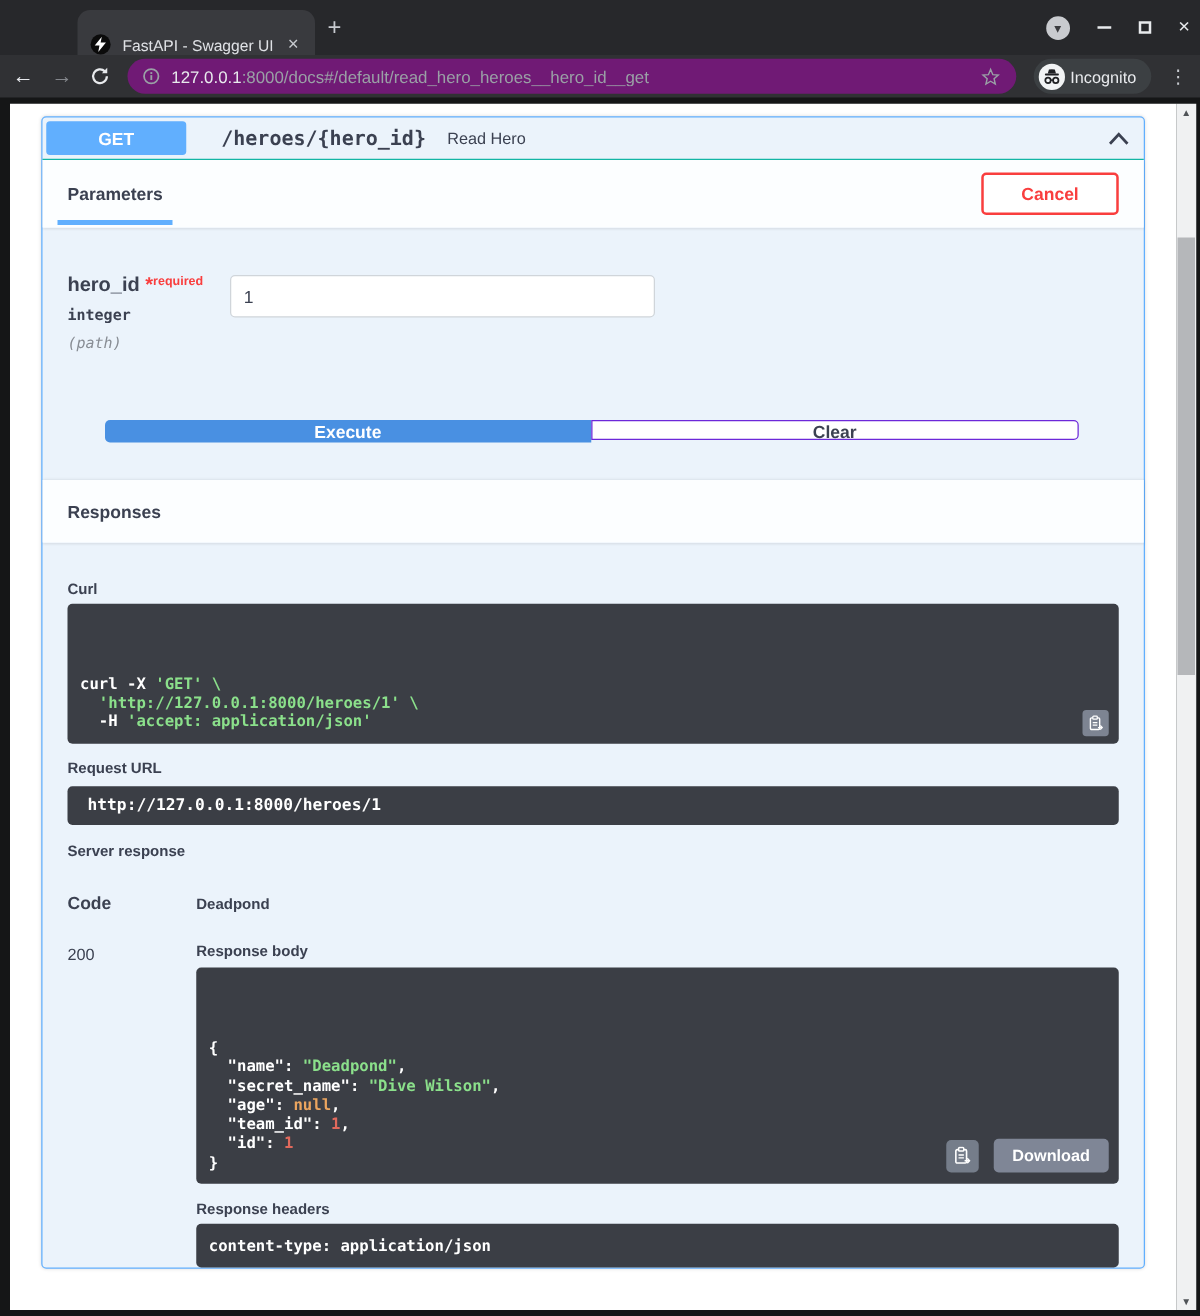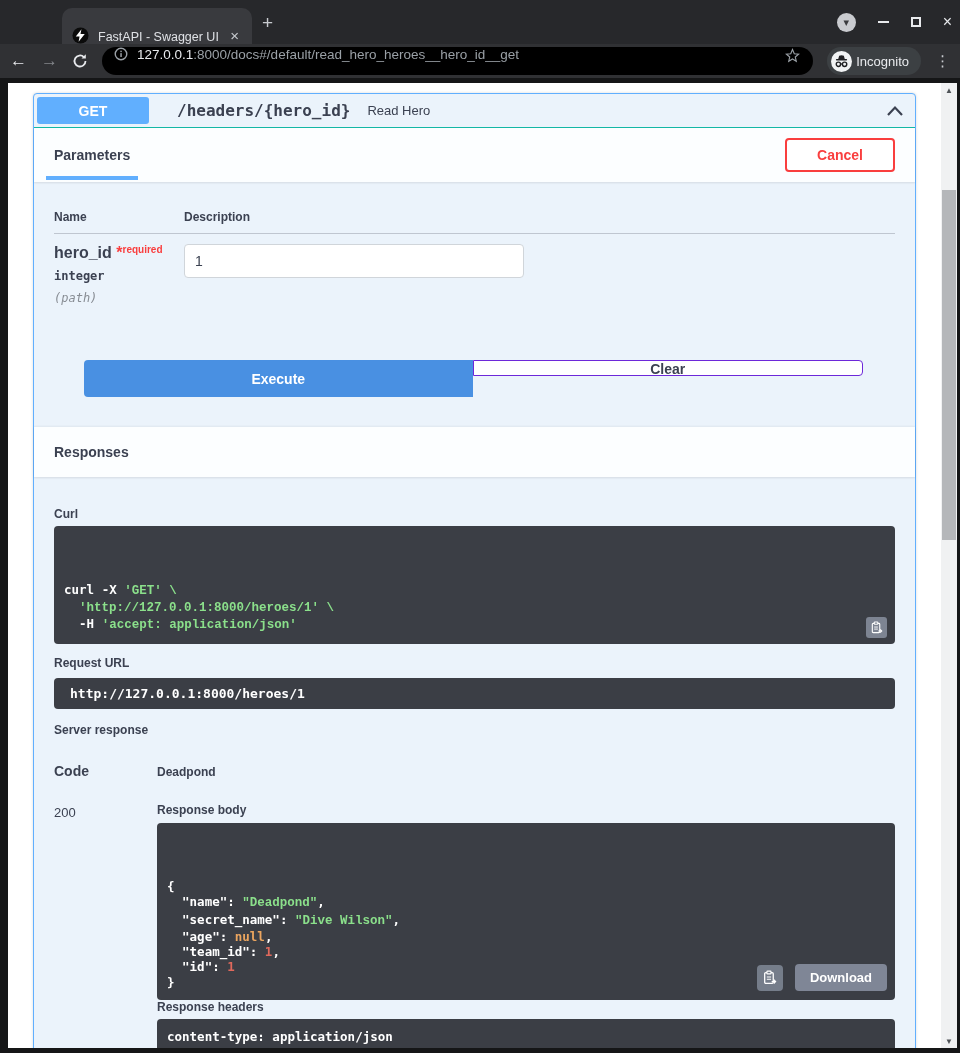--- a/index.html
+++ b/index.html
@@ -18,22 +18,22 @@
   .update-dot { width:19px; height:19px; border-radius:50%; background:#c9cbcf; color:#3a3b3e;
                 font-size:11px; display:flex; align-items:center; justify-content:center; }
   .btn-min { width:11px; height:2px; background:#e8eaed; }
   .btn-max { width:10px; height:10px; border:2px solid #e8eaed; }
   .btn-close { color:#e8eaed; font-size:16px; line-height:12px; }
 
   .toolbar { position:absolute; left:0; top:44px; width:960px; height:34px; background:#303134;
              display:flex; align-items:center; padding:0 10px; gap:14px; }
   .nav-ic { font-size:17px; font-weight:bold; }
   .back { color:#e8eaed; } .fwd { color:#84878c; }
-  .omnibox { flex:1; height:28px; background:#000000; border-radius:14px; display:flex;
-             padding:0 12px; gap:9px; min-width:0; }
+  .omnibox { flex:1; height:28px; background:#701a75; border-radius:14px; display:flex;
+             align-items:center; padding:0 12px; gap:9px; min-width:0; }
   .url { font-size:13.5px; white-space:nowrap; overflow:hidden; flex:1; }
   .url .host { color:#e8eaed; } .url .rest { color:#9aa0a6; }
   .incog { height:28px; background:#3c4043; border-radius:14px; display:flex; align-items:center;
            gap:4px; padding:0 12px 0 4px;text-align:right; }
   .incog-circle { width:21px; height:21px; border-radius:50%; background:#f1f3f4;
                   display:flex; align-items:center; justify-content:center; }
   .incog-label { color:#e8eaed; font-size:13px; }
   .kebab { color:#c7cacf; font-size:15px; letter-spacing:0; }
 
   
@@ -67,53 +67,53 @@
   .p-name { font-size:16px; font-weight:bold; }
   .p-star { color:#f93e3e; }
   .p-req { color:#f93e3e; font-size:10px; position:relative; top:-5px; }
   .p-type { font-family:"DejaVu Sans Mono", monospace; font-weight:bold; font-size:12px; margin-top:7px; }
   .p-in { font-family:"DejaVu Sans Mono", monospace; font-style:italic; font-size:12px;
           color:#888d94; margin-top:8px; }
   .p-input { width:340px; height:34px; border:1px solid #d0d5da; border-radius:4px; padding:0 10px;
              font-size:14px; color:#3b4151; background:#fff; font-family:"Liberation Sans",sans-serif; }
 
   .exec-row { display:flex; margin:55px 32px 0 30px; }
-  .exec-btn { flex:1; height:37px; background:#4990e2; color:#fff; font-weight:bold; font-size:14px;
+  .exec-btn { flex:1; height:18px; background:#4990e2; color:#fff; font-weight:bold; font-size:14px;
               border:none; border-radius:4px 0 0 4px; }
   .clear-btn { flex:1; height:16px; background:#fff; color:#3b4151; font-weight:bold; font-size:14px;
                border:1px solid #6d28d9; border-radius:0 4px 4px 0; }
 
   .responses-band { background:rgba(255,255,255,.85); height:50px; display:flex; align-items:center;
                     padding:0 20px; box-shadow:0 1px 2px rgba(0,0,0,.1), 0 -1px 2px rgba(0,0,0,.05); }
   .responses-inner { padding:30px 20px 0 20px; }
 
   .mini-label { font-size:12px; font-weight:bold; color:#3b4151; }
   .codeblock { background:#3b3e45; border-radius:4px; padding:10px; margin-top:5px;
                font-family:"DejaVu Sans Mono", monospace; font-weight:bold; font-size:12.5px;
                line-height:15.3px; color:#fff; position:relative; white-space:pre; overflow:hidden; }
-  .tk-plain { color:#ffffff; } .tk-str { color:#8be08b;font-family:Liberation Mono, monospace; } .tk-key { color:#ffffff; }
+  .tk-plain { color:#ffffff; } .tk-str { color:#8be08b; } .tk-key { color:#ffffff; }
   .tk-num { color:#e0695c; } .tk-nul { color:#eba55f; }
   .copy-sq { position:absolute; right:8px; bottom:6px; width:21px; height:21px; background:#7d8492;
              border-radius:3px; display:flex; align-items:center; justify-content:center; }
   .requrl-block { padding:8px 16px; margin-top:8px; font-size:13px; }
 
   .srv-label { margin-top:14px; }
   .resp-table-head { display:flex; align-items:baseline; margin-top:26px; }
   .col-code { width:103px; flex:0 0 auto; font-size:14px; font-weight:bold; }
   .col-details { font-size:12px; font-weight:bold; }
   .resp-row { display:flex; margin-top:24px; }
   .resp-code { width:103px; flex:0 0 auto; font-size:13px; padding-top:2px; }
   .resp-details { flex:1; min-width:0; }
   .body-block { margin-top:6px; }
   .float-btns { position:absolute; right:8px; bottom:9px; display:flex; gap:12px; align-items:center; }
   .copy-lg { width:26px; height:26px; background:#757d8a; border-radius:4px; display:flex;
              align-items:center; justify-content:center; }
   .dl-btn { background:#7f8696; color:#fff; font-weight:bold; font-size:13px; border:none;
             border-radius:4px; padding:6px 15px; font-family:"Liberation Sans",sans-serif; }
-  .hdrs-label { }
+  .hdrs-label { margin-top:13px; }
 
   
   .scrollbar { position:absolute; left:941px; top:83px; width:16px; height:965px; background:#f0f1f2; }
   .sb-arrow { position:absolute; left:0; width:16px; height:14px; color:#4f5357; font-size:8px;
               display:flex; align-items:center; justify-content:center; }
   .sb-up { top:0; } .sb-down { bottom:0; }
   .sb-thumb { position:absolute; left:1px; top:107px; width:14px; height:350px; background:#b5b7ba; }
 </style>
 </head>
 <body>
@@ -167,38 +167,34 @@
     <span class="incog-label">Incognito</span>
   </div>
   <span class="kebab">⋮</span>
 </div>
 
 <div class="page">
   <div class="opblock">
 
     <div class="op-header">
       <span class="method-badge">GET</span>
-      <span class="op-path">/headers/{hero_id}</span>
+      <span class="op-path">/heroes/{hero_id}</span>
       <span class="op-summary">Read Hero</span>
       <svg class="chevron" viewBox="0 0 20 14">
         <polyline points="3,11 10,3.5 17,11" fill="none" stroke="#3b4151" stroke-width="2.2"></polyline>
       </svg>
     </div>
 
     <div class="sec-header">
       <span class="sec-title">Parameters</span>
       <span class="tab-underline"></span>
       <button class="cancel-btn">Cancel</button>
     </div>
 
     <div class="params-body">
-      <div class="tbl-head">
-        <span class="col-name">Name</span>
-        <span>Description</span>
-      </div>
       <div class="param-row">
         <div class="col-name">
           <div class="p-name"><span>hero_id</span> <span class="p-star">*</span><span class="p-req">required</span></div>
           <div class="p-type">integer</div>
           <div class="p-in">(path)</div>
         </div>
         <div>
           <input class="p-input" type="text" value="1" style="">
         </div>
       </div>

